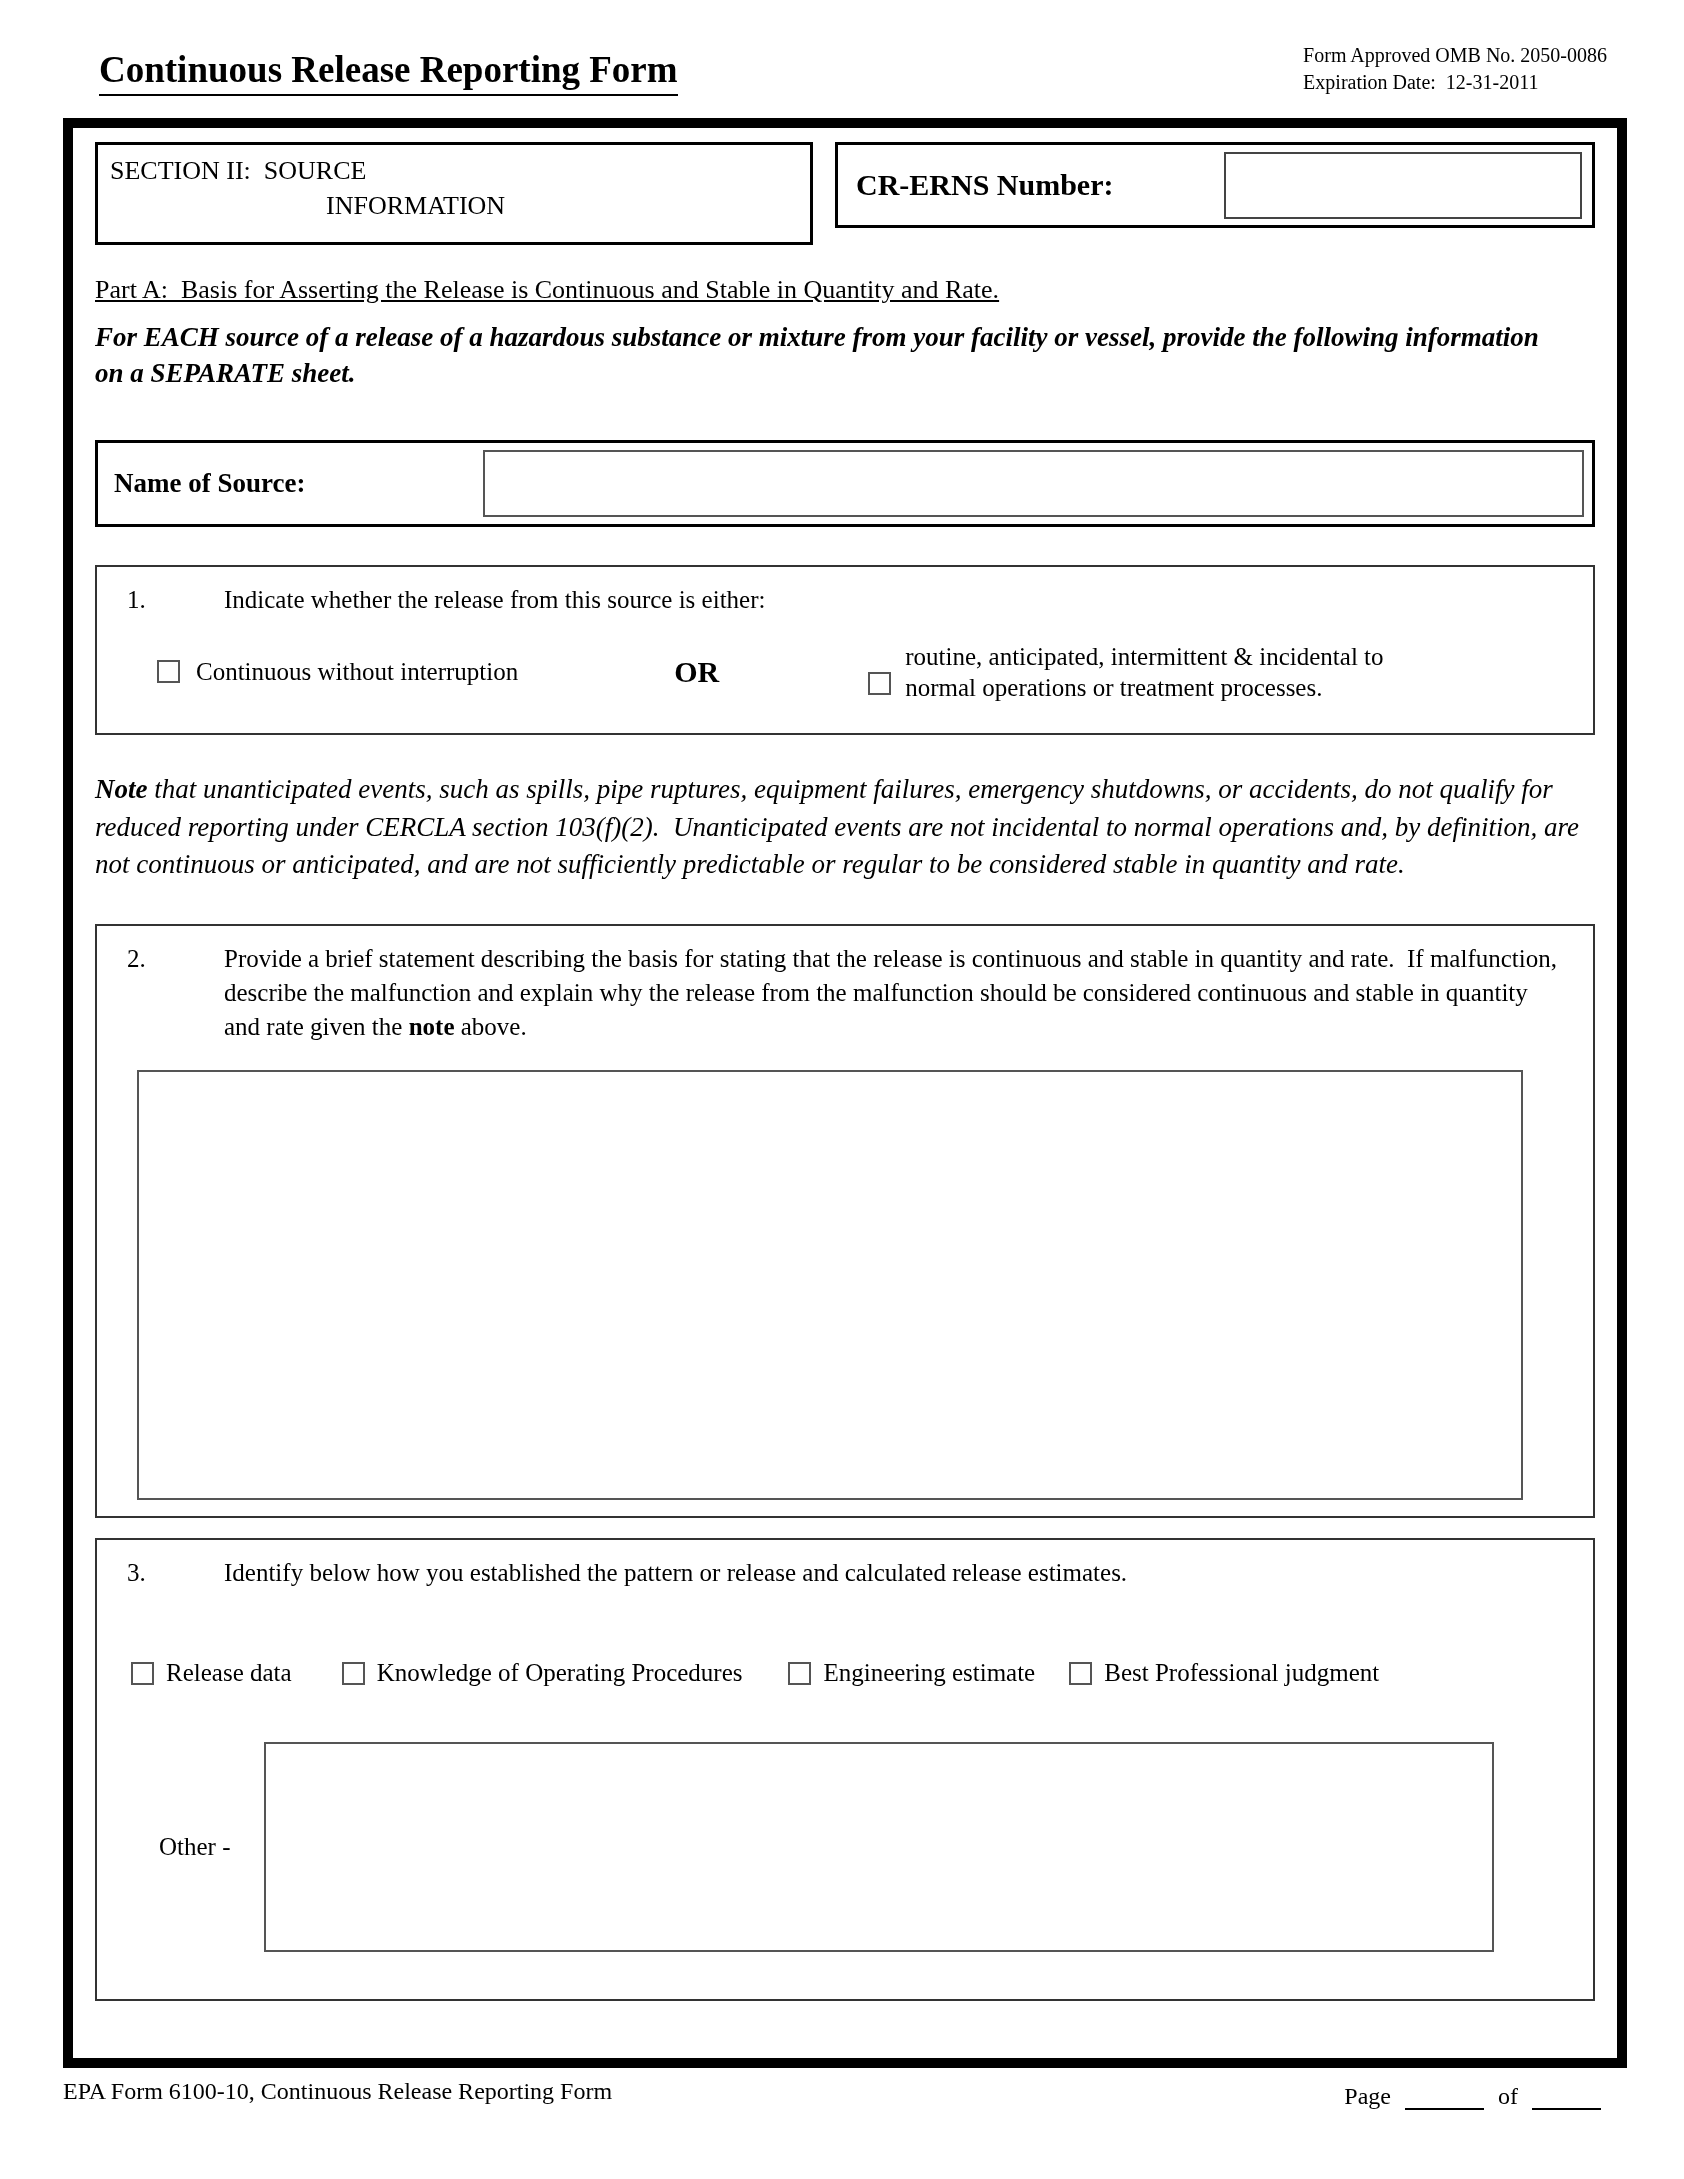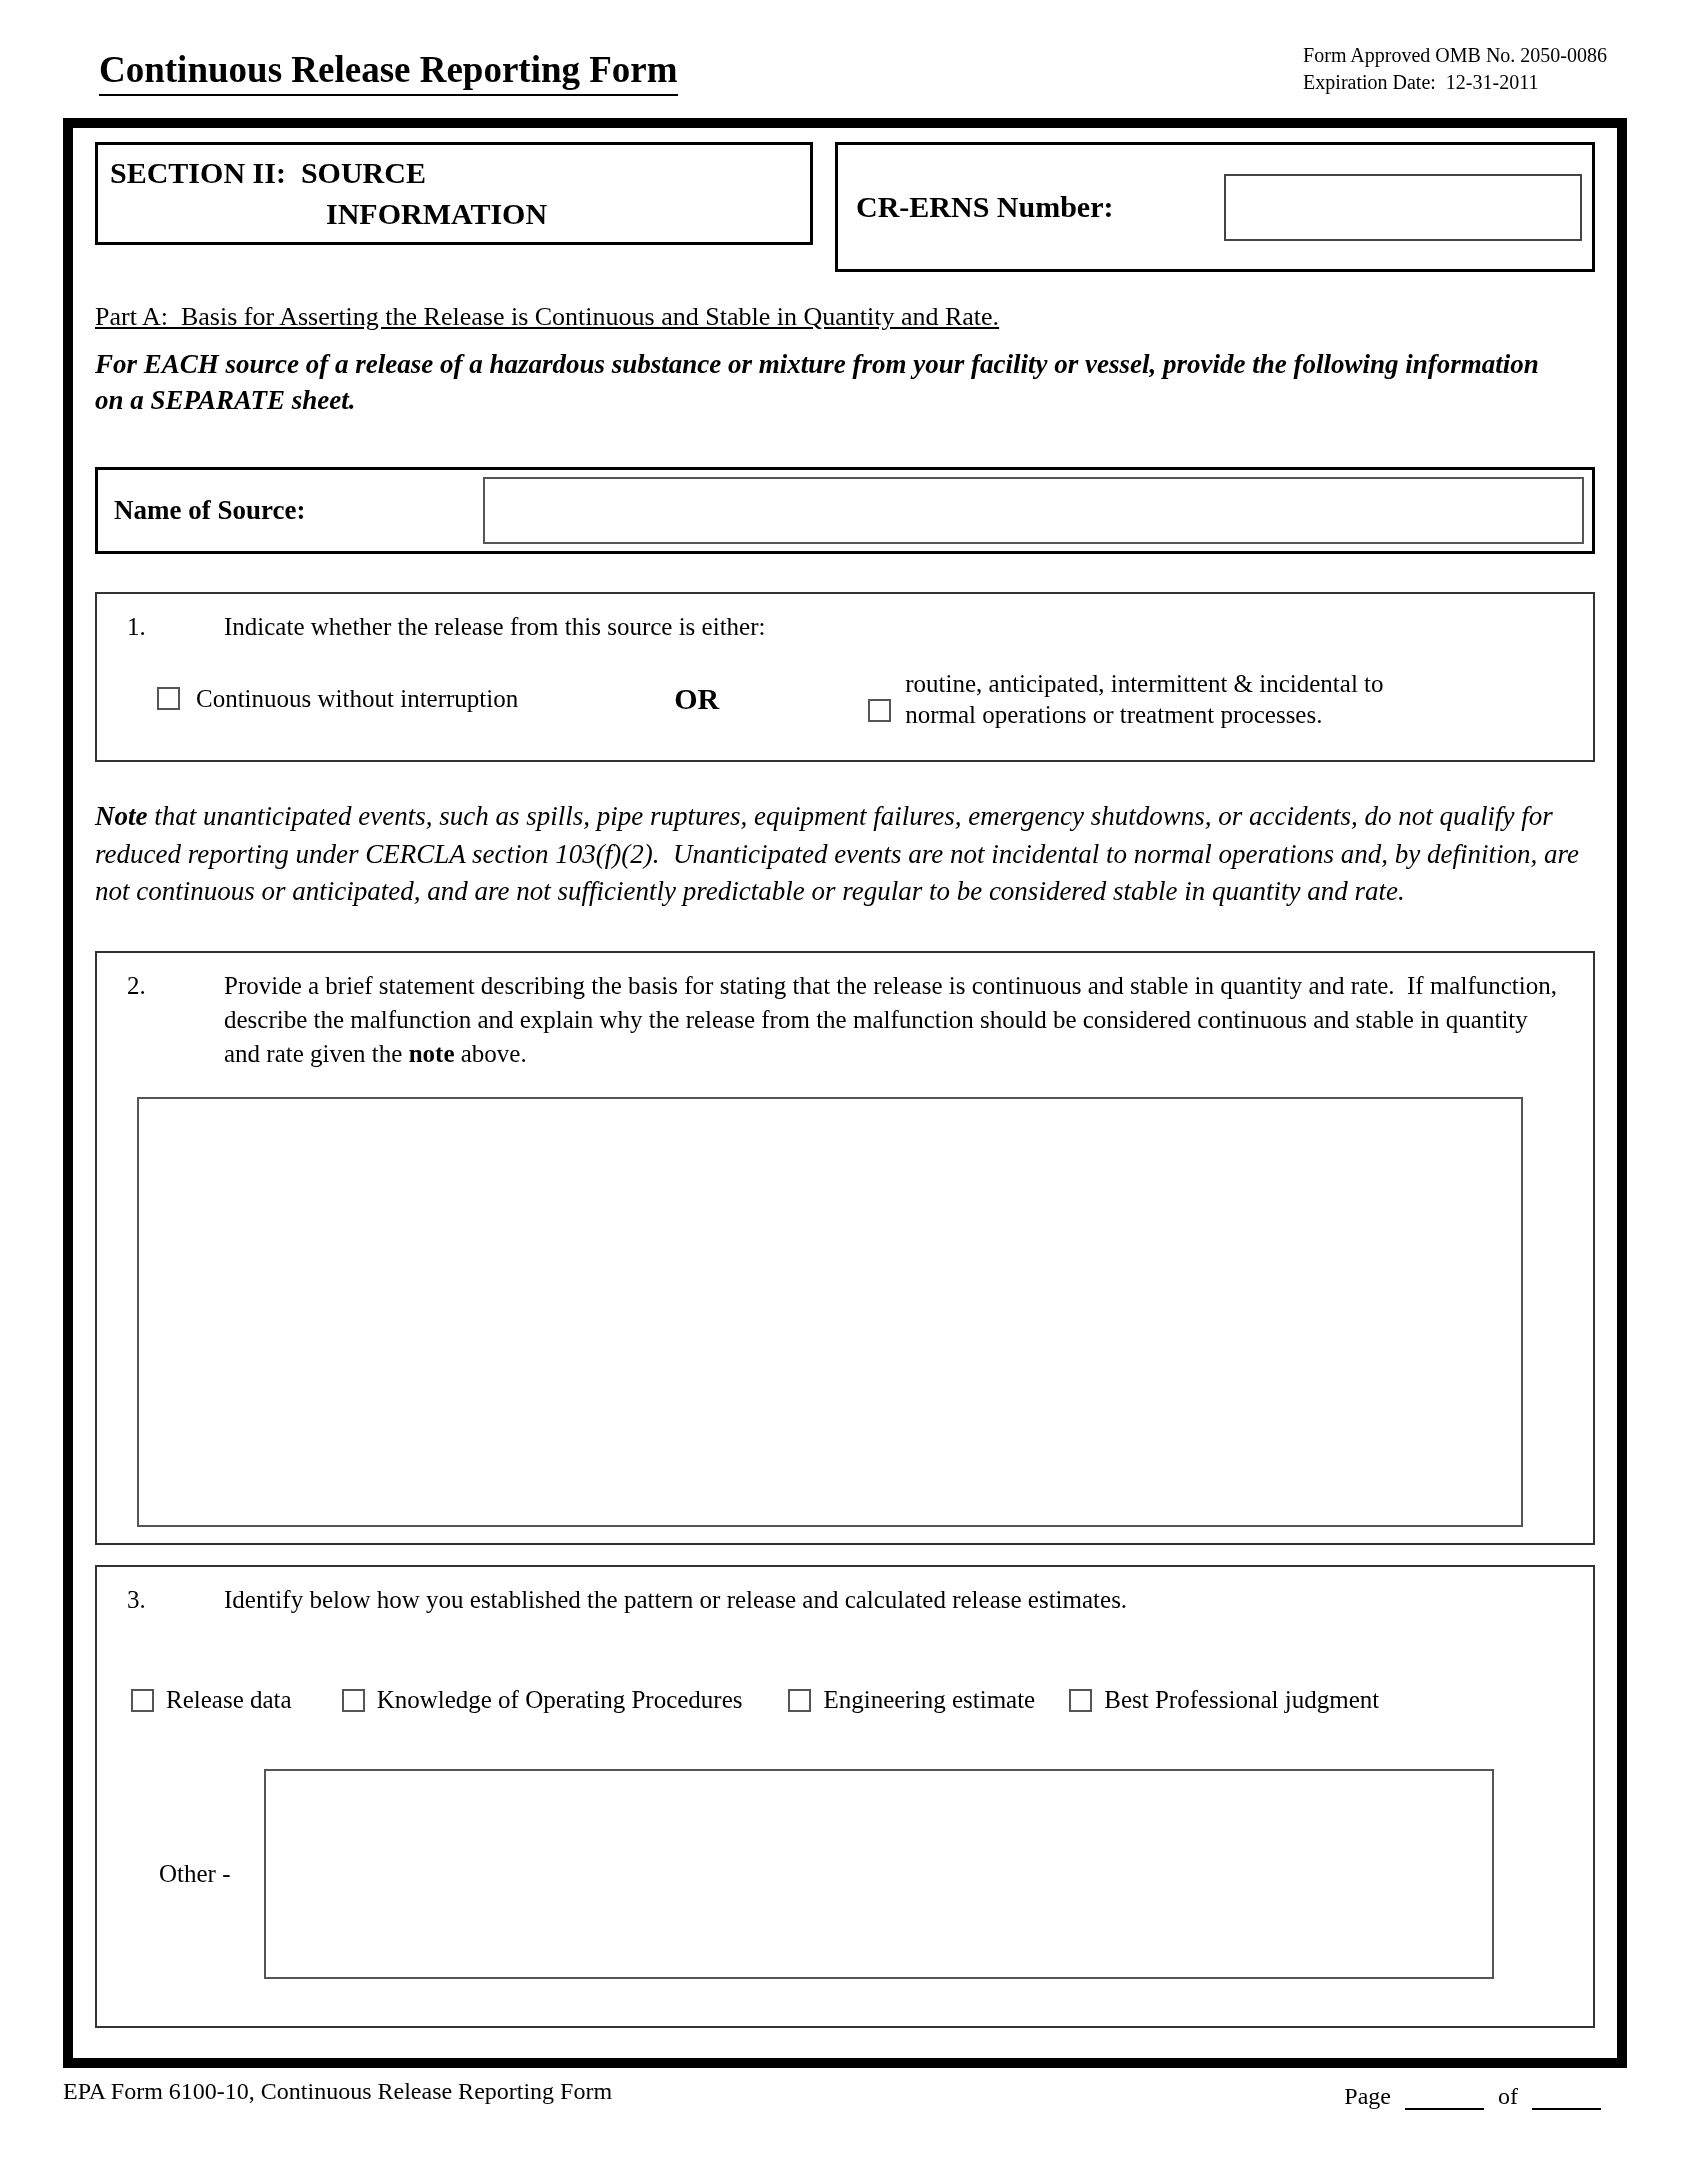--- a/index.html
+++ b/index.html
@@ -14,23 +14,23 @@
   .top-header { display:flex; justify-content:space-between; align-items:flex-end; padding:42px 77px 0 99px; }
   .form-title { display:inline-block; font-size:37px; font-weight:bold; border-bottom:2px solid #000; padding-bottom:3px; }
   .approval { font-size:20px; line-height:1.35; }
 
   
   .main-box { box-sizing:border-box; margin:22px 57px 0 63px; border:10px solid #000;
               padding:8px 22px 12px 22px; height:1950px; overflow:hidden; }
 
   .sec-row { display:flex; gap:22px; margin-top:6px; }
   .sec-title-box { box-sizing:border-box; border:3px solid #000; width:718px; height:103px;
-                   padding:8px 12px; font-size:30px; font-weight:bold; line-height:1.35; }
+                   padding:8px 12px; font-size:26px; font-weight:normal; line-height:1.35; }
   .sec-line2 { display:block; padding-left:216px; }
-  .crerns-box { box-sizing:border-box; border:3px solid #000; flex:1; height:130px;
+  .crerns-box { box-sizing:border-box; border:3px solid #000; flex:1; height:86px;
                 display:flex; align-items:center; padding:0 10px 0 18px; }
   .crerns-label { font-size:30px; font-weight:bold; }
   .crerns-input { margin-left:auto; width:354px; height:63px; border:2px solid #444; background:#fff; }
 
   .part-a { margin-top:30px; font-size:26px; font-weight:normal; text-decoration:underline; }
   .instructions { margin-top:14px; font-size:27px; font-weight:bold; font-style:italic; line-height:1.35; padding-right:30px; }
 
   .name-row { box-sizing:border-box; margin-top:48px; border:3px solid #000; height:87px;
               display:flex; align-items:center; padding:0 8px 0 16px; }
   .name-label { font-size:27px; font-weight:bold; }

